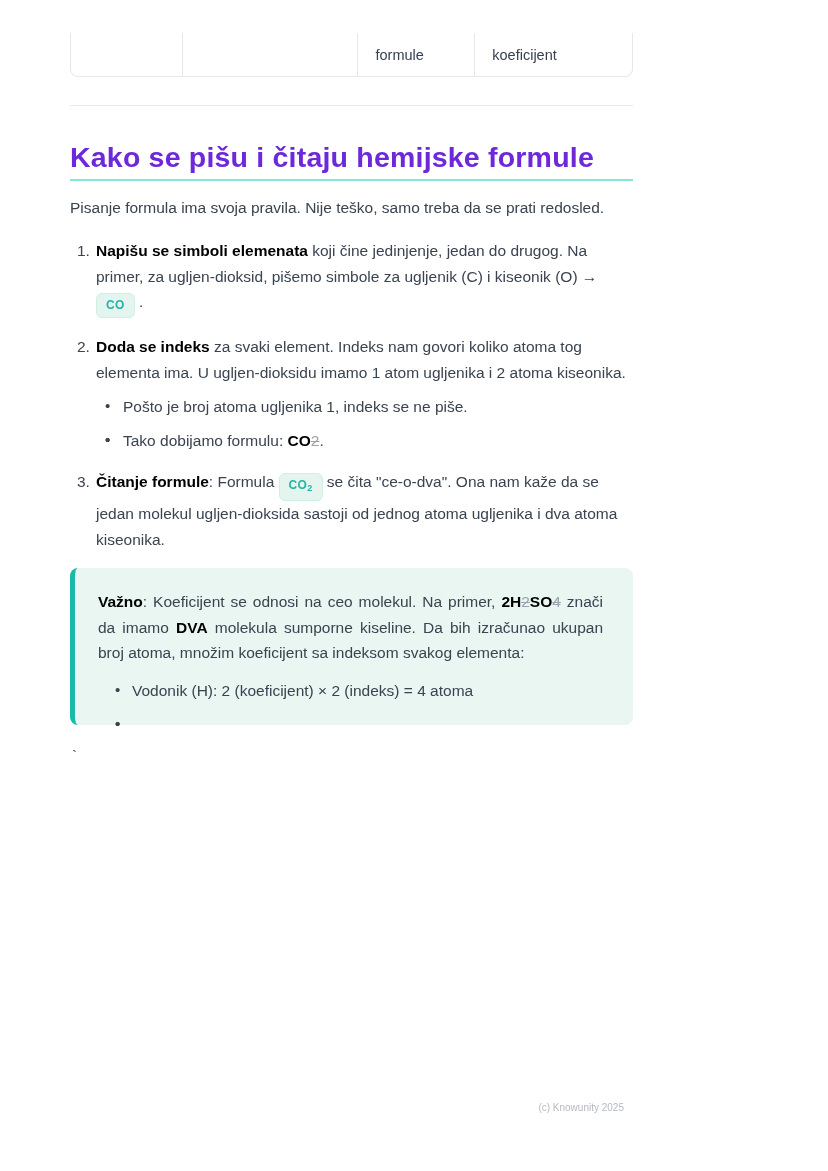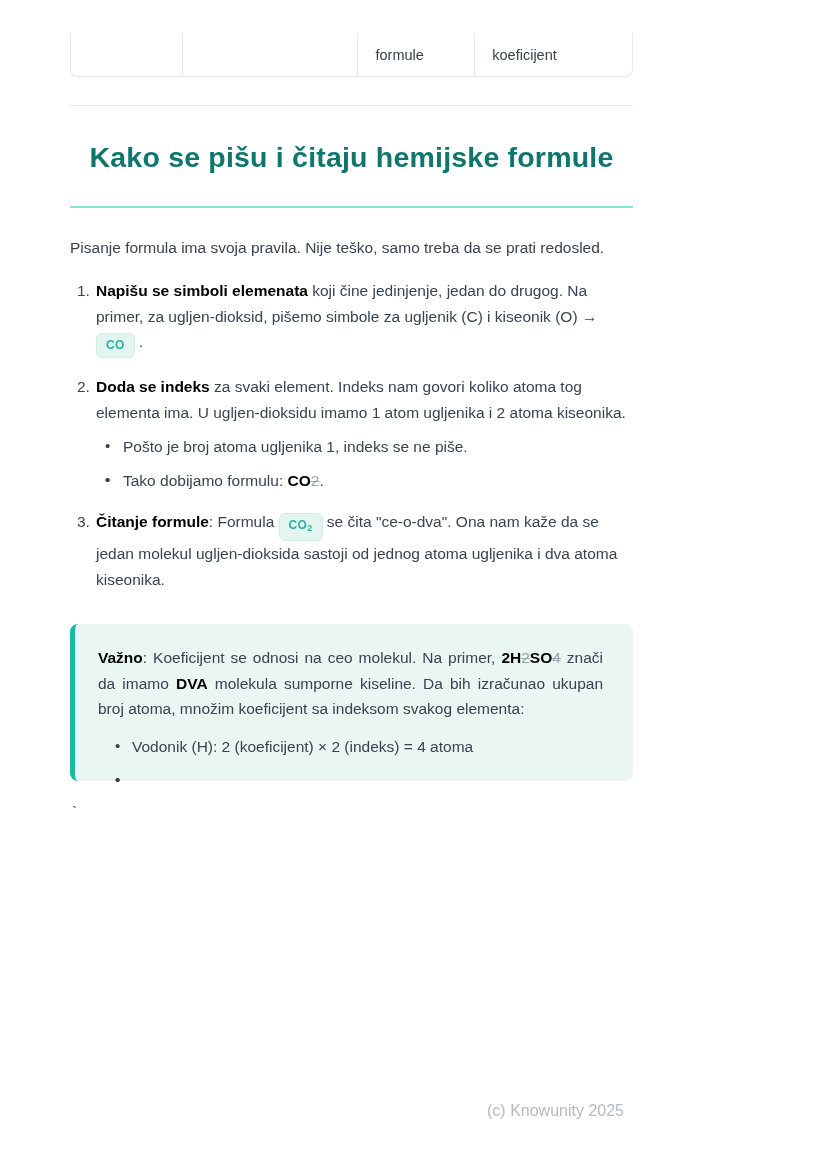--- a/index.html
+++ b/index.html
@@ -45,28 +45,27 @@
   .table-frag .cell:last-child { border-right: none; }
   .c1 { width: 112px; } .c2 { width: 176px; } .c3 { width: 117px; } .c4 { width: 157px; }
 
   .divider { margin-top: 28px; height: 1px; background: #e7e9ec; }
 
   h1.title {
     margin-top: 36px;
     font-size: 28.5px;
     line-height: 31px;
     font-weight: bold;
-    color: #0f766e;
-    padding-bottom: 33px;
+    color: #6d28d9;
+    padding-bottom: 6px;
     border-bottom: 2px solid #86e7d8;
     letter-spacing: 0.2px;
-    text-align: center;
-  }
-
-  .intro { margin-top: 27px; font-size: 15.5px; line-height: 25px; }
+  }
+
+  .intro { margin-top: 14px; font-size: 15.5px; line-height: 25px; }
 
   b, .bold { color: #000000; }
 
   ol.steps { margin-top: 18px; list-style: none; }
   ol.steps > li {
     position: relative;
     padding-left: 26px;
     font-size: 15.5px;
     line-height: 25.5px;
     margin-bottom: 16px;
@@ -88,40 +87,40 @@
   }
   .badge .sub { font-size: 9px; vertical-align: -2px; }
 
   ul.dots { margin-top: 9px; list-style: none; }
   ul.dots > li { position: relative; padding-left: 27px; margin-bottom: 9px; line-height: 25px; }
   ul.dots > li .dot { position: absolute; left: 9px; top: -1px; font-size: 15px; }
 
   .strike { color: #9aa2ac; text-decoration: line-through; font-weight: normal; }
 
   .important-box {
-    margin-top: 32px;
+    margin-top: 16px;
     background: #e9f6f2;
     border-left: 5px solid #1bb9a7;
     border-radius: 8px;
     padding: 21px 30px 13px 23px;
     font-size: 15.5px;
     line-height: 25.5px;
   }
   .important-box .box-text { text-align: justify; }
   .important-box ul.dots { margin-top: 12px; }
   .important-box ul.dots > li { padding-left: 34px; }
   .important-box ul.dots > li .dot { left: 17px; }
 
   .stray { margin-top: 22px; padding-left: 2px; font-size: 15.5px; color: #3a4350; }
 
   .footer {
     position: absolute;
     top: 1102px;
     right: 52px;
-    font-size: 16px;
+    font-size: 10px;
     color: #b4bac1;
     z-index: 2;
   }
 </style>
 </head>
 <body>
 
 <div class="page">
 
   <div class="right-bar"></div>

